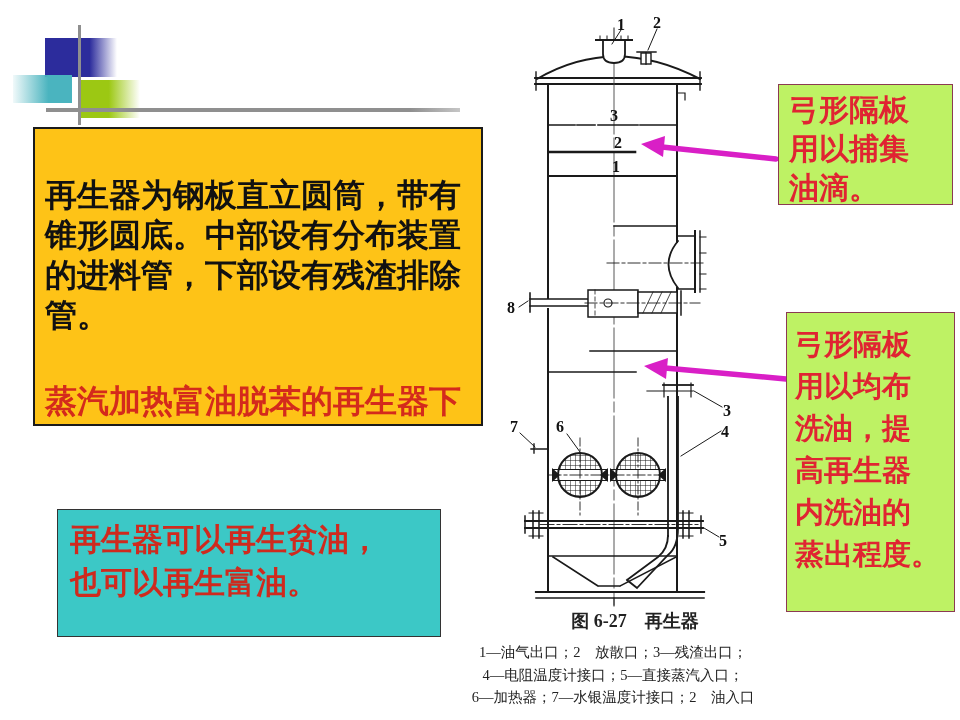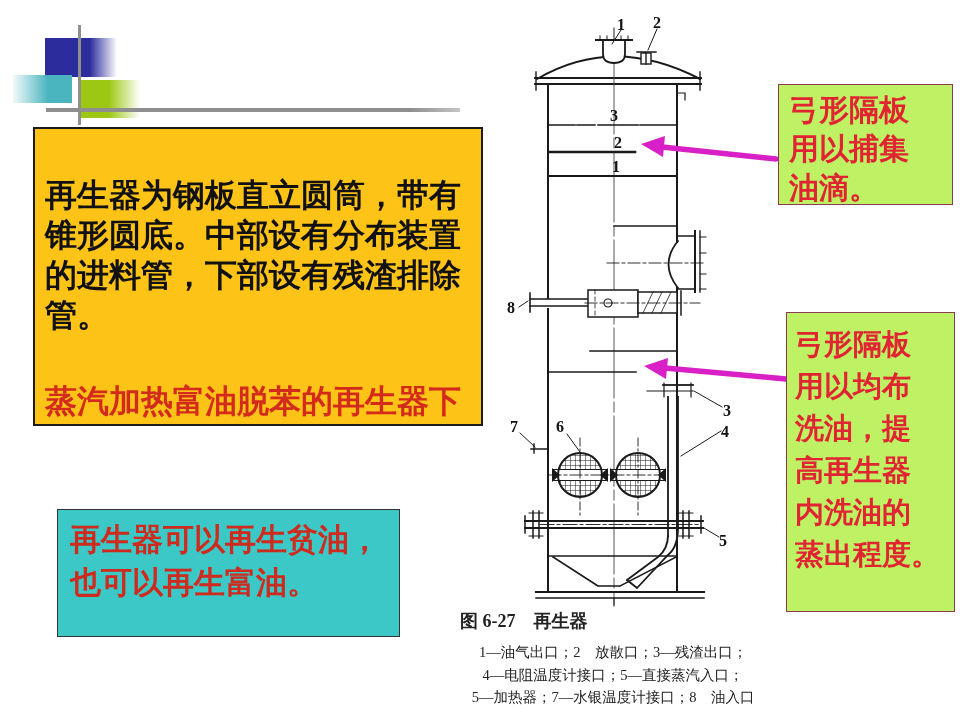--- a/index.html
+++ b/index.html
@@ -18,29 +18,29 @@
   .decor-vline{left:78px;top:25px;width:3px;height:100px;background:#8f8f8f;}
   .decor-hline{left:46px;top:108px;width:414px;height:4px;
     background:linear-gradient(to right,#8f8f8f 0%,#8f8f8f 88%,#c6c6c6 100%);}
   
   .note{position:absolute;box-sizing:border-box;white-space:pre-line;overflow:hidden;
     font-weight:bold;}
   .note-yellow{left:33px;top:127px;width:450px;height:299px;background:#fec317;
     border:2px solid #1b1b1b;padding:6px 10px;font-size:32px;line-height:40px;}
   .note-yellow .black-part{color:#111111;margin:0 0 6px 0;}
   .note-yellow .red-part{color:#d42a1c;margin:0;}
-  .note-teal{left:57px;top:509px;width:343px;height:128px;background:#3cc8c6;
+  .note-teal{left:57px;top:509px;width:384px;height:128px;background:#3cc8c6;
     border:1.5px solid #333;padding:8px 12px;font-size:31px;line-height:43px;color:#cf2a1e;}
   .note-pink{background:#bef264;border:1.5px solid #8b3a52;color:#e02432;}
   .note-pink-top{left:778px;top:84px;width:175px;height:121px;
     padding:5px 10px;font-size:30px;line-height:39px;}
   .note-pink-bottom{left:786px;top:312px;width:169px;height:300px;
     padding:10px 8px;font-size:29px;line-height:42px;}
   
-  .figure-caption{position:absolute;left:460px;top:609px;width:350px;text-align:left;
+  .figure-caption{position:absolute;left:460px;top:609px;width:350px;text-align:center;
     font-size:18px;font-weight:bold;color:#222;white-space:pre;}
   .figure-legend{position:absolute;left:438px;top:641px;width:350px;text-align:center;
     font-size:14.5px;font-weight:normal;color:#222;line-height:22.5px;}
   .figure-legend div{white-space:pre;}
   svg.overlay{position:absolute;left:0;top:0;width:960px;height:720px;pointer-events:none;}
   svg text{font-family:"Liberation Serif","DejaVu Serif",serif;font-weight:bold;
     font-size:16px;fill:#111;}
 </style>
 </head>
 <body>
@@ -193,16 +193,16 @@
 用以均布
 洗油，提
 高再生器
 内洗油的
 蒸出程度。</div>
 
   <div class="figure-caption">图 6-27　再生器</div>
   <div class="figure-legend">
     <div>1—油气出口；2　放散口；3—残渣出口；</div>
     <div>4—电阻温度计接口；5—直接蒸汽入口；</div>
-    <div>5—加热器；7—水银温度计接口；8　油入口</div>
+    <div>6—加热器；7—水银温度计接口；2　油入口</div>
   </div>
 
 </div>
 
 </body></html>

